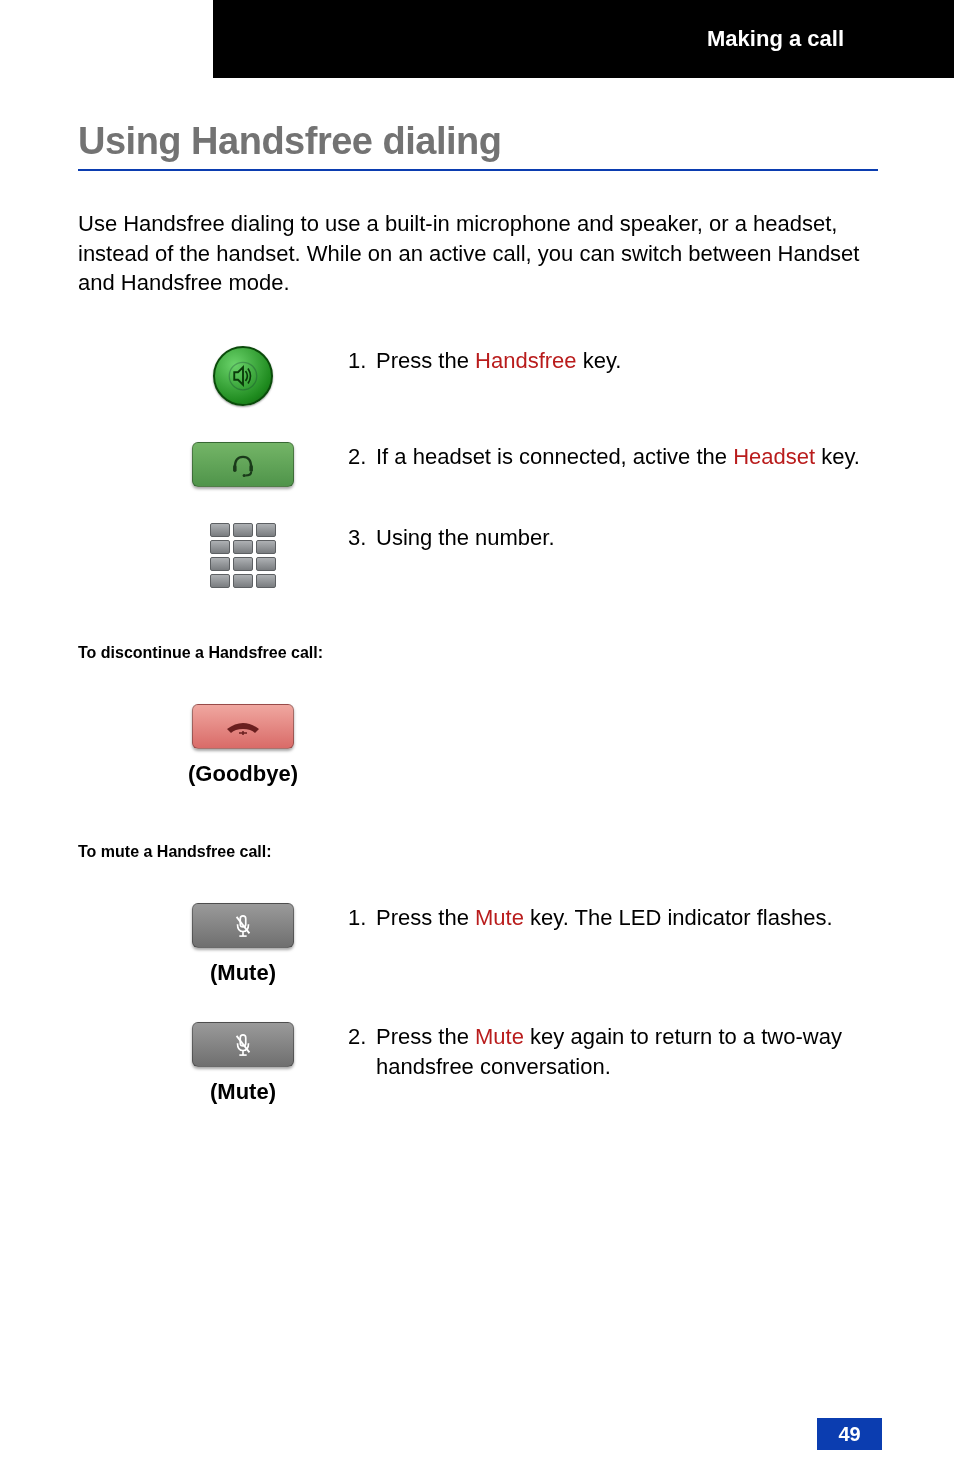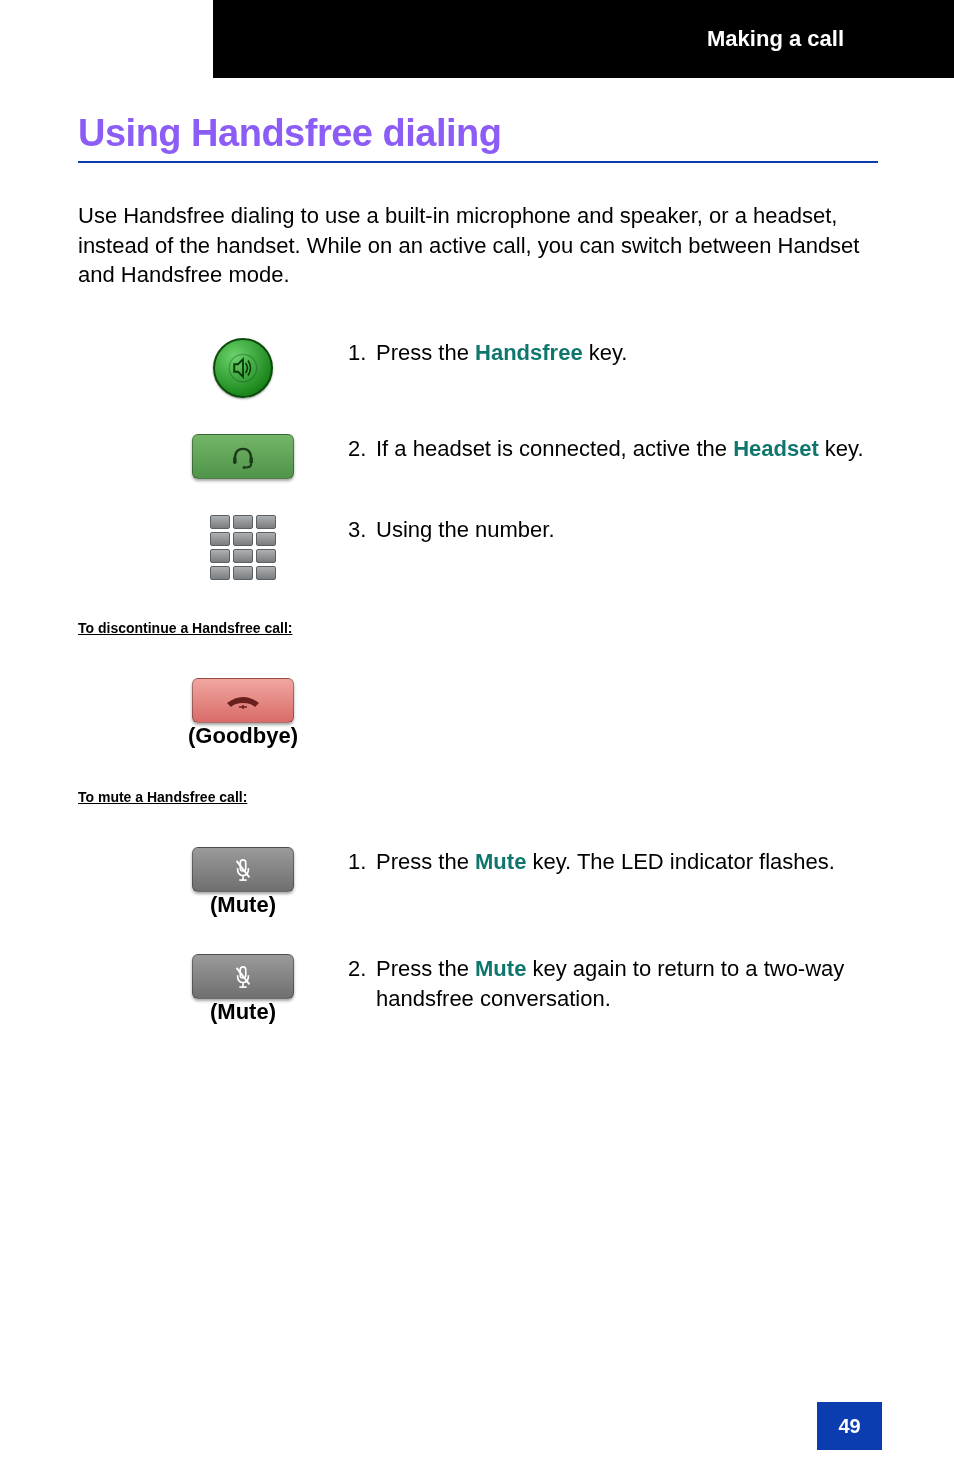--- a/index.html
+++ b/index.html
@@ -33,24 +33,24 @@
     font-size: 22px;
     font-weight: bold;
   }
   .content {
     position: absolute;
     top: 112px;
     left: 78px;
     width: 800px;
   }
   h1.section-title {
-    color: #8b5cf6;
+    color: #737373;
     font-size: 38px;
     font-weight: bold;
-    margin: 0 0 8px 0;
+    margin: 8px 0 8px 0;
     border-bottom: 2px solid #0b3db0;
     padding-bottom: 6px;
     letter-spacing: -0.5px;
   }
   .intro {
     font-size: 22px;
     line-height: 1.35;
     margin-top: 38px;
     margin-bottom: 48px;
   }
@@ -72,34 +72,33 @@
     font-size: 22px;
     line-height: 1.35;
     display: flex;
   }
   .num {
     width: 28px;
     flex-shrink: 0;
   }
   .step-text { flex: 1; }
   .bold-link {
-    color: #0f766e;
-    font-weight: bold;
+    color: #b91c1c;
+    font-weight: normal;
   }
   .sub-head {
-    font-size: 14px;
-    font-weight: bold;
-    margin-top: 40px;
+    font-size: 16px;
+    font-weight: bold;
+    margin-top: 56px;
     margin-bottom: 42px;
-    text-decoration: underline;
   }
   .caption {
     font-size: 22px;
     font-weight: bold;
-    margin-top: 0;
+    margin-top: 12px;
   }
 
   
   .round-btn {
     width: 56px; height: 56px;
     border-radius: 50%;
     background: radial-gradient(circle at 35% 30%, #6bd36b, #1e8a1e 70%, #0e5a0e);
     border: 2px solid #0a4a0a;
     display: flex; align-items: center; justify-content: center;
     box-shadow: 0 1px 2px rgba(0,0,0,0.4);
@@ -130,21 +129,21 @@
     background: linear-gradient(#aeb1b4, #7a7d80);
     border-radius: 2px;
     border: 1px solid #5d6063;
   }
 
   .page-num-box {
     position: absolute;
     bottom: 25px;
     right: 72px;
     width: 65px;
-    height: 48px;
+    height: 32px;
     background: #0b3db0;
     color: #fff;
     font-weight: bold;
     font-size: 20px;
     display: flex;
     align-items: center;
     justify-content: center;
   }
 </style>
 </head>

